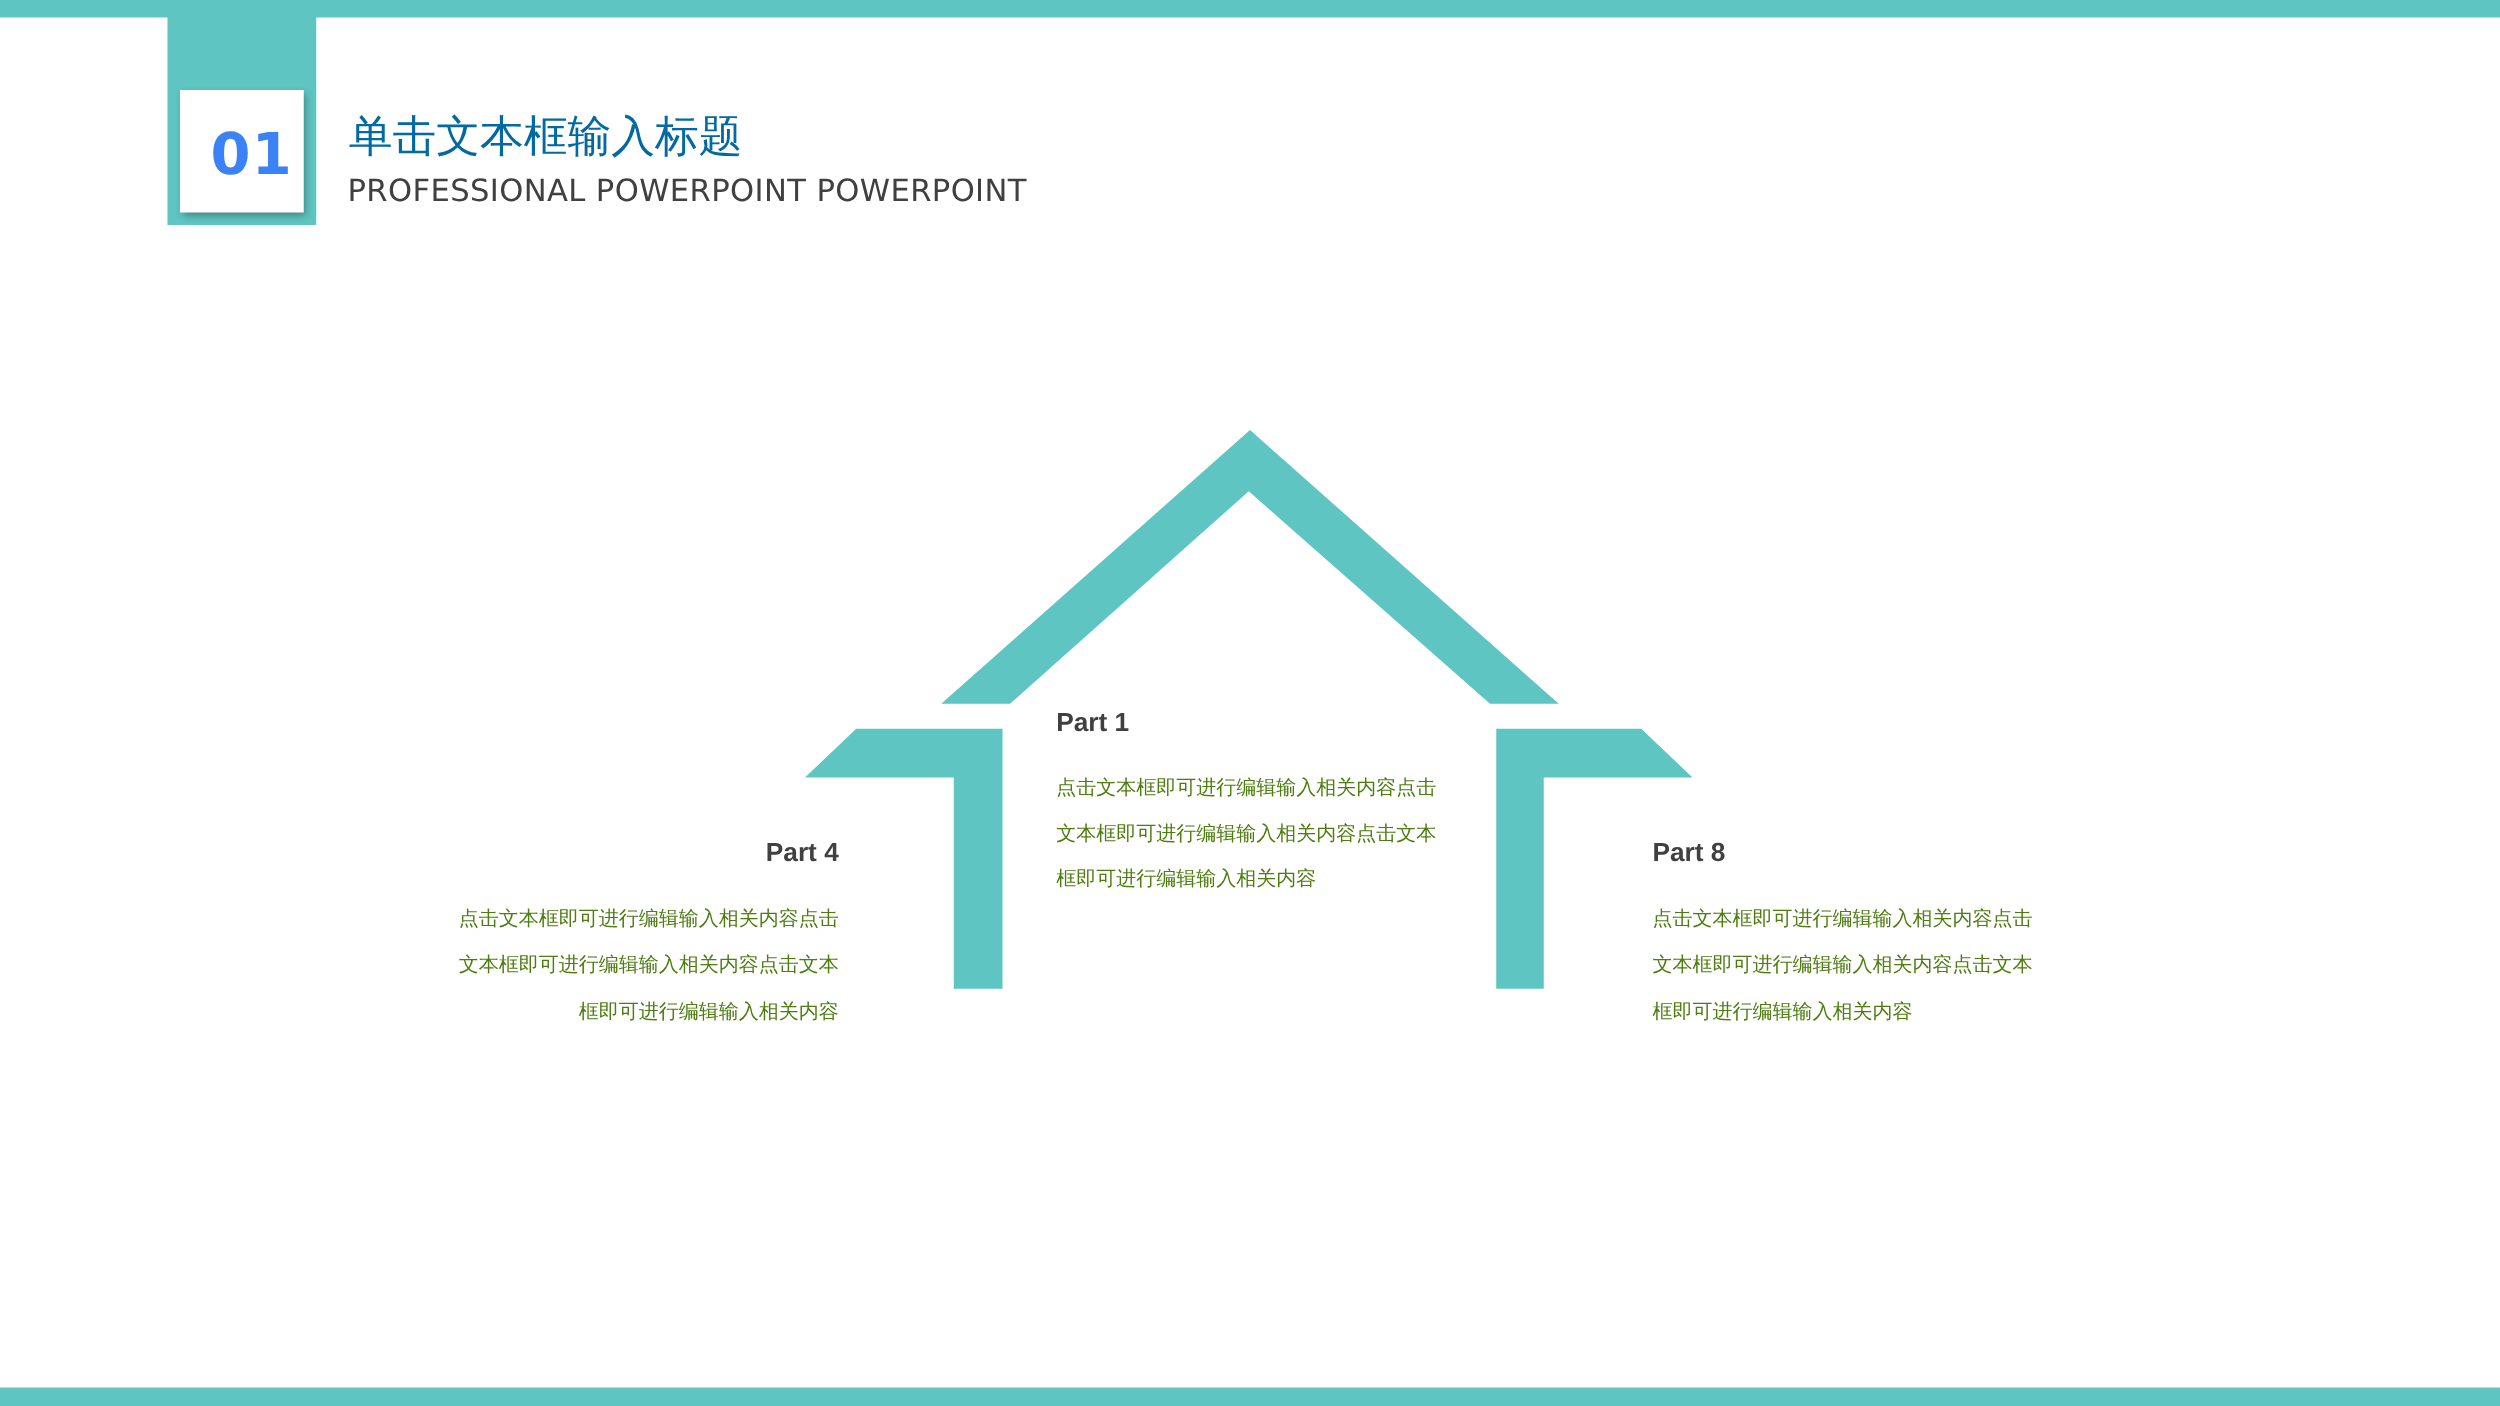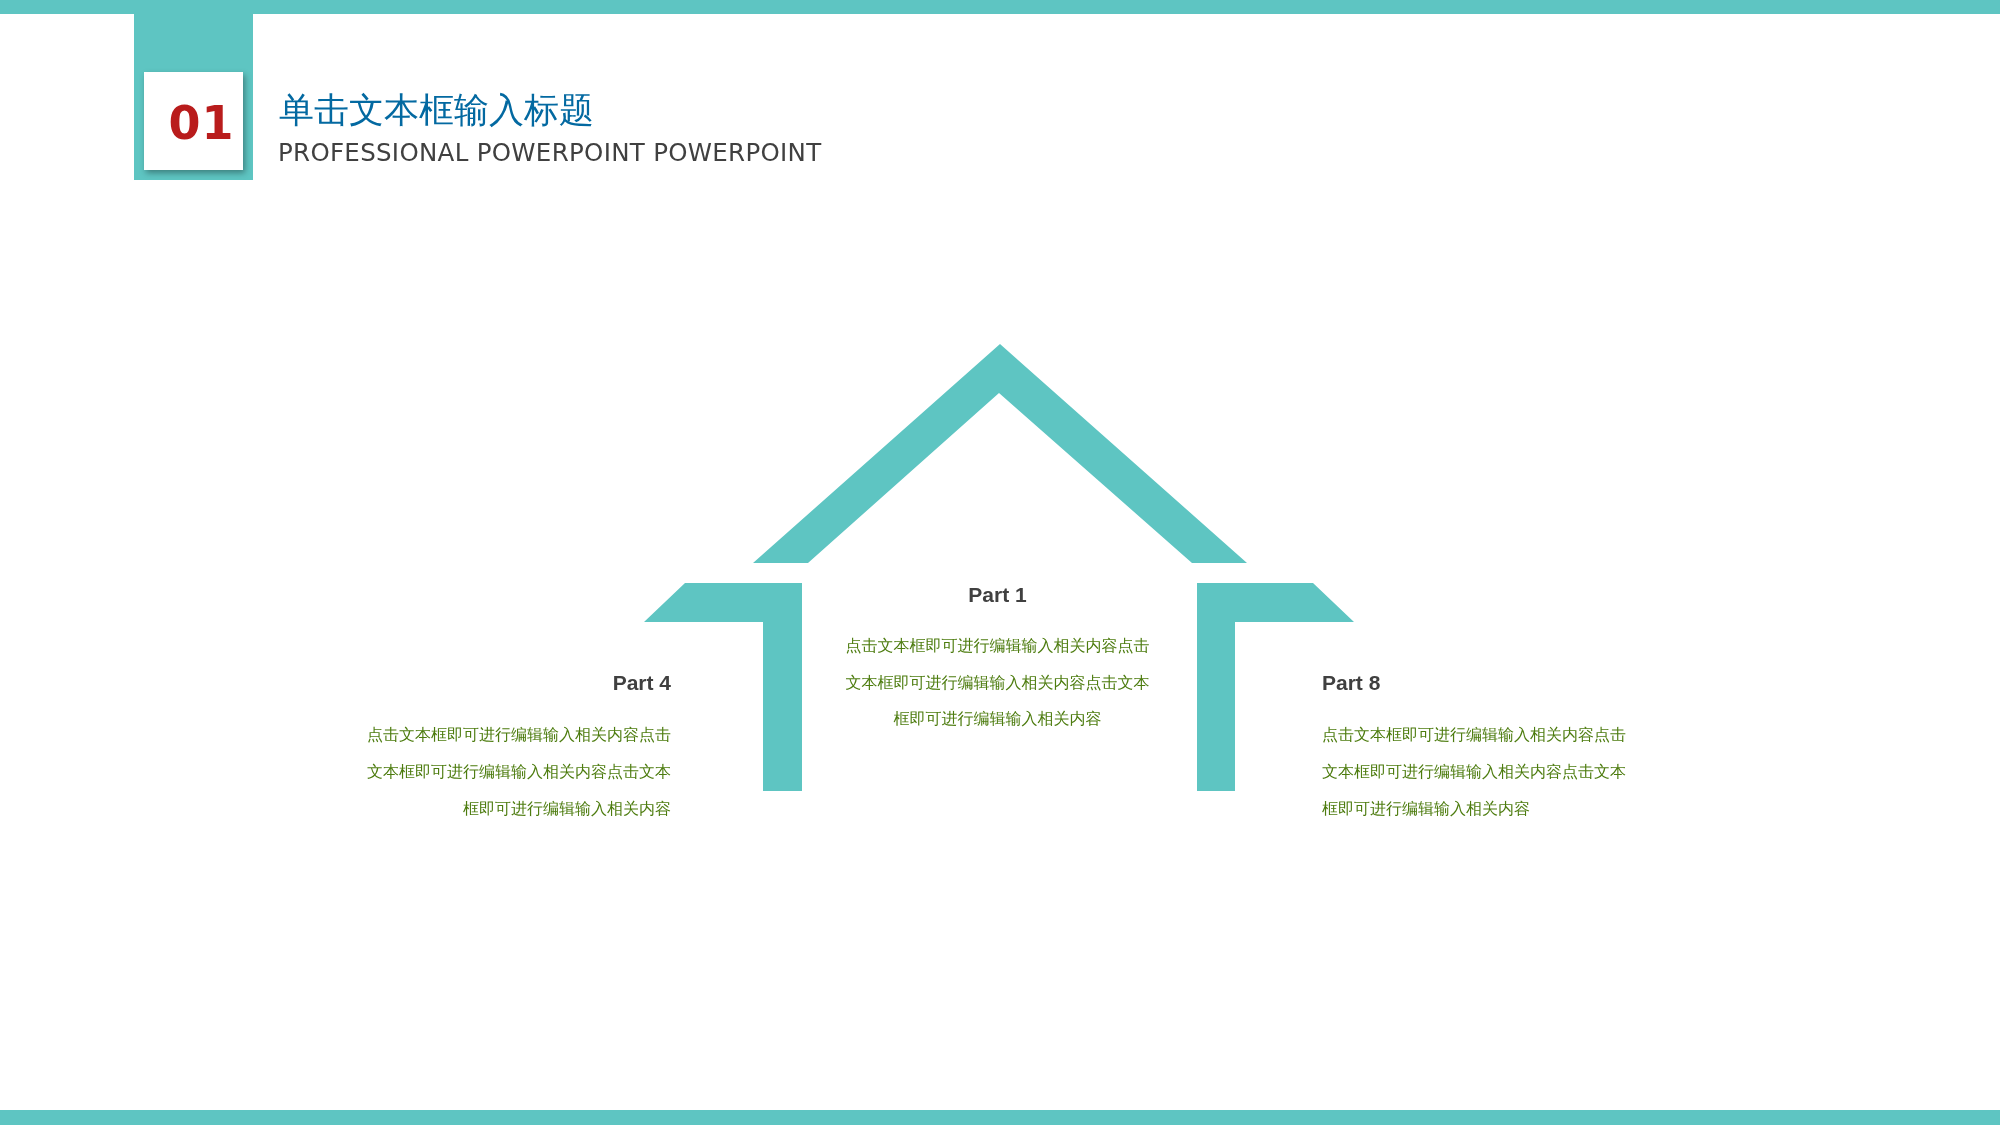--- a/index.html
+++ b/index.html
@@ -1,28 +1,28 @@
 <!DOCTYPE html>
 <html><head>
 <meta charset="utf-8">
 <style>
   html, body { margin:0; padding:0; }
   body { width:2000px; height:1125px; position:relative; overflow:hidden; background:#ffffff; font-family:"DejaVu Sans", sans-serif; color:#404040; }
   .bar-top { position:absolute; left:0; top:0; width:2000px; height:14px; background:#5ec5c2; }
   .bar-bottom { position:absolute; left:0; top:1110px; width:2000px; height:15px; background:#5ec5c2; }
   .num-tab { position:absolute; left:134px; top:0; width:119px; height:180px; background:#5ec5c2; }
   .num-box { position:absolute; left:144px; top:72px; width:99px; height:98px; background:#ffffff; box-shadow:2px 3px 6px rgba(0,0,0,0.35); display:flex; align-items:center; justify-content:center; }
-  .num-text { font-family:"DejaVu Sans", sans-serif; font-weight:bold; font-size:46px; color:#b91c1c; letter-spacing:1px; margin-top:4px;margin-left:16px; }
+  .num-text { font-family:"DejaVu Sans", sans-serif; font-weight:bold; font-size:46px; color:#3b82f6; letter-spacing:1px; margin-top:4px;margin-left:16px; }
   .title { position:absolute; left:279px; top:88px; font-size:35px; line-height:44px; color:#0369a1; white-space:nowrap; }
   .subtitle { position:absolute; left:278px; top:138px; font-size:24.5px; line-height:30px; color:#404040; white-space:nowrap; letter-spacing:0.3px; }
   svg.house { position:absolute; left:0; top:0; width:2000px; height:1125px; }
   .part { position:absolute; width:310px; }
   .part-title { font-family:"Liberation Sans", sans-serif; font-weight:bold; font-size:21px; line-height:26px; color:#404040; }
   .part-body { font-size:16px; line-height:37px; color:#4d7c0f; margin-top:20px; word-break:break-all; }
-  .p1 { left:845px; top:582px; text-align:center; width:305px; }
+  .p1 { left:845px; top:566px; width:305px; }
   .p1 .part-body { margin-top:20px; line-height:36.5px; }
   .p3 { left:365px; top:670px; text-align:right; width:306px; }
   .p2 { left:1322px; top:670px; text-align:left; width:306px; }
 </style>
 </head>
 <body>
 
 <div class="bar-top"></div>
 
 <div class="num-tab">

